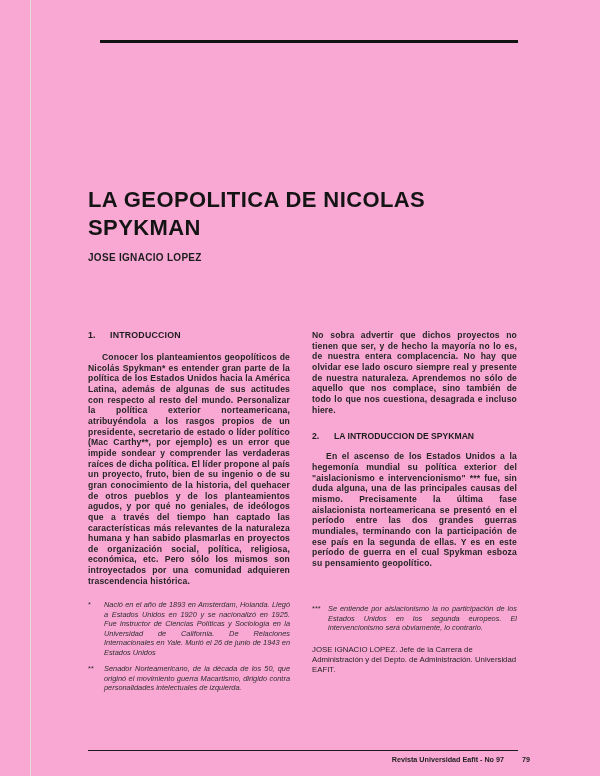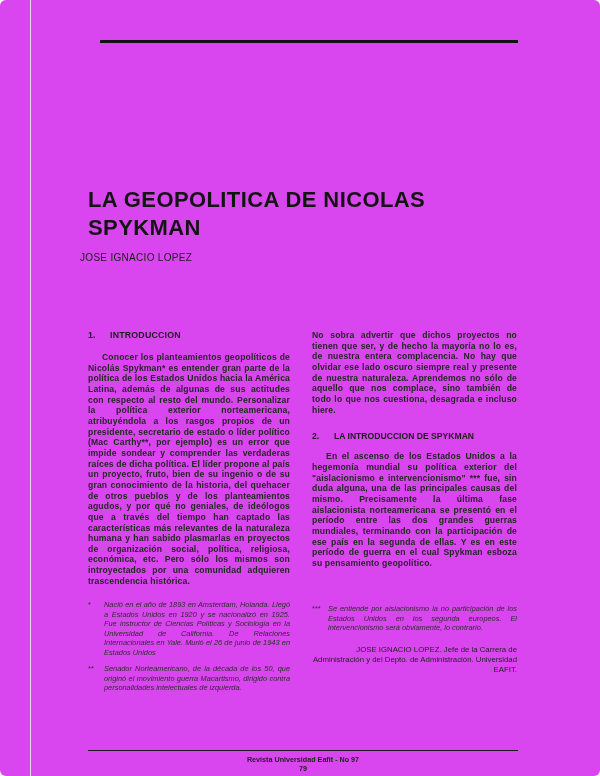--- a/index.html
+++ b/index.html
@@ -6,44 +6,43 @@
     margin: 0; padding: 0;
     width: 600px; height: 776px;
     background: #f6f5f1;
     font-family: "Liberation Sans", sans-serif;
     color: #1c1c1c;
     -webkit-font-smoothing: antialiased;
   }
   .page {
     position: absolute; inset: 0;
     width: 600px; height: 776px;
-    background: #d946ef;
+    background: #f9a8d4;
     overflow: hidden;
-    border-radius: 6px;
   }
   .scan-edge-left {
     position: absolute; left: 30px; top: 0;
     width: 1px; height: 776px;
     background: #e0ded7;
   }
   .top-rule {
     position: absolute; left: 100px; top: 40px;
     width: 418px; height: 3px;
     background: #121212;
   }
   .title {
     position: absolute; left: 88px; top: 186px;
     width: 400px;
     font-size: 22px; font-weight: bold;
     line-height: 1.25; letter-spacing: 0.4px;
     color: #141414;
   }
   .author {
-    position: absolute; left: 80px; top: 252px;
-    font-size: 10px; font-weight: normal;
+    position: absolute; left: 88px; top: 252px;
+    font-size: 10px; font-weight: bold;
     letter-spacing: 0.3px;
   }
   .col { position: absolute; top: 330px; }
   .col-left  { left: 88px;  width: 202px; }
   .col-right { left: 312px; width: 205px; }
 
   .sec-heading {
     display: flex;
     font-size: 8.8px; font-weight: bold;
     letter-spacing: 0.2px;
@@ -75,37 +74,36 @@
     margin-bottom: 7px;
   }
   .footnote .fn-marker { width: 16px; flex: 0 0 auto; }
   .footnote .fn-text { flex: 1; font-style: italic; }
 
   .col-right .footnotes { margin-top: 36px; }
   .author-note {
     font-size: 7.8px; line-height: 1.3;
     margin-top: 12px;
     color: #242424;
-    text-align: right;
+    text-align: left;
   }
 
   .footer-rule {
     position: absolute; left: 88px; top: 750px;
     width: 430px; height: 1px;
     background: #1a1a1a;
   }
   .footer {
-    position: absolute; left: 88px; top: 755px;
+    position: absolute; left: 100px; top: 755px;
     width: 430px;
     display: flex; justify-content: flex-end; align-items: center;
     font-size: 7.2px; font-weight: bold;
     color: #222;
-    flex-direction: column;
   }
-  .footer .page-num { }
+  .footer .page-num { margin-left: 18px; }
 </style>
 </head>
 <body>
 
 <div class="page">
 
   <div class="scan-edge-left"></div>
   <div class="top-rule"></div>
 
   <div class="title">LA GEOPOLITICA DE NICOLAS SPYKMAN</div>

